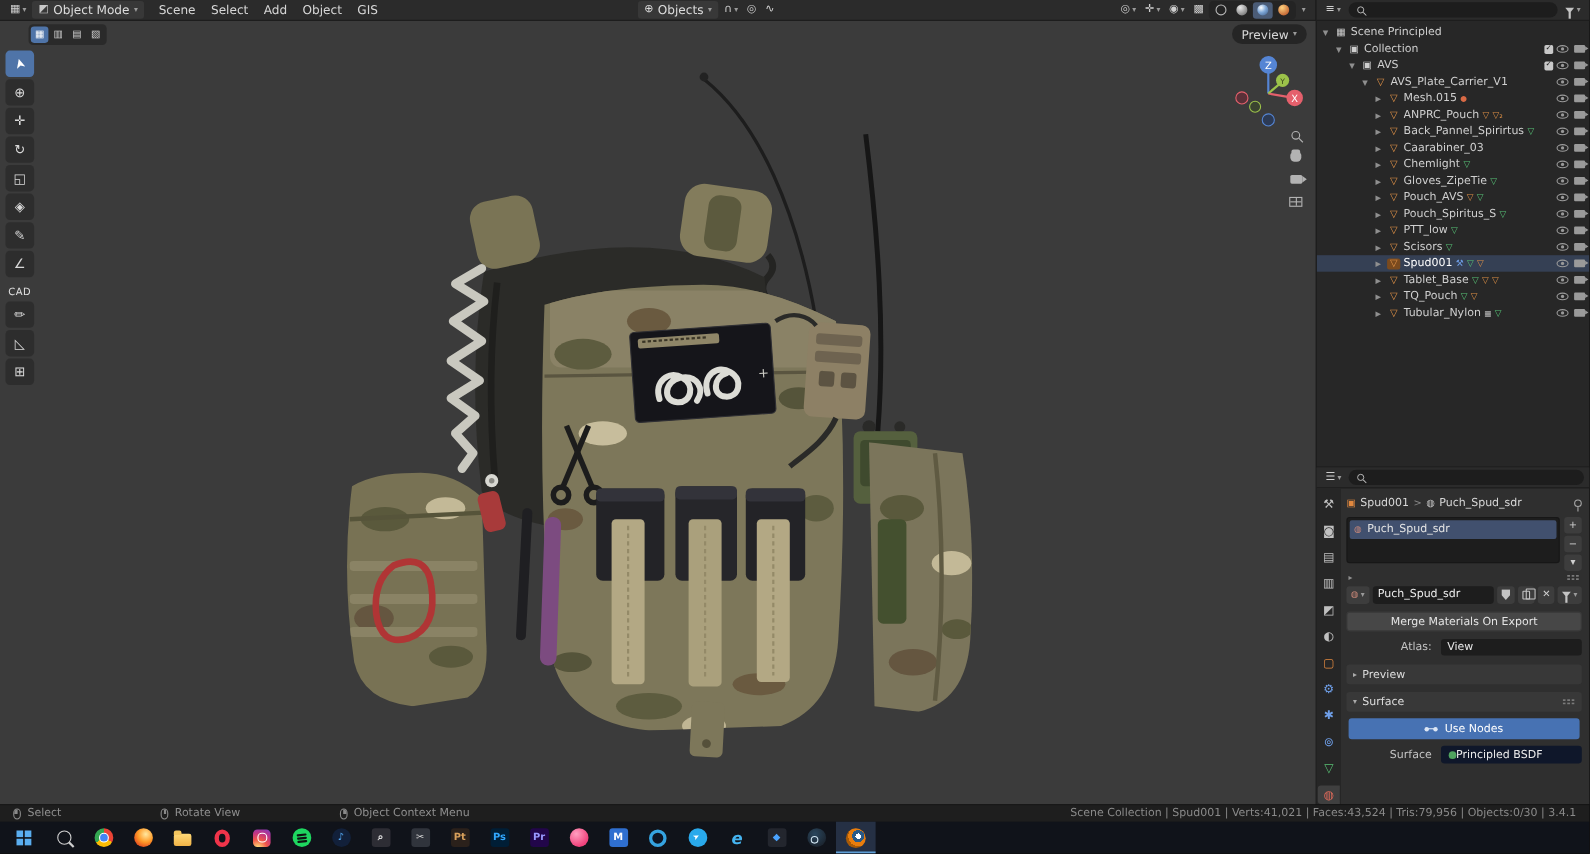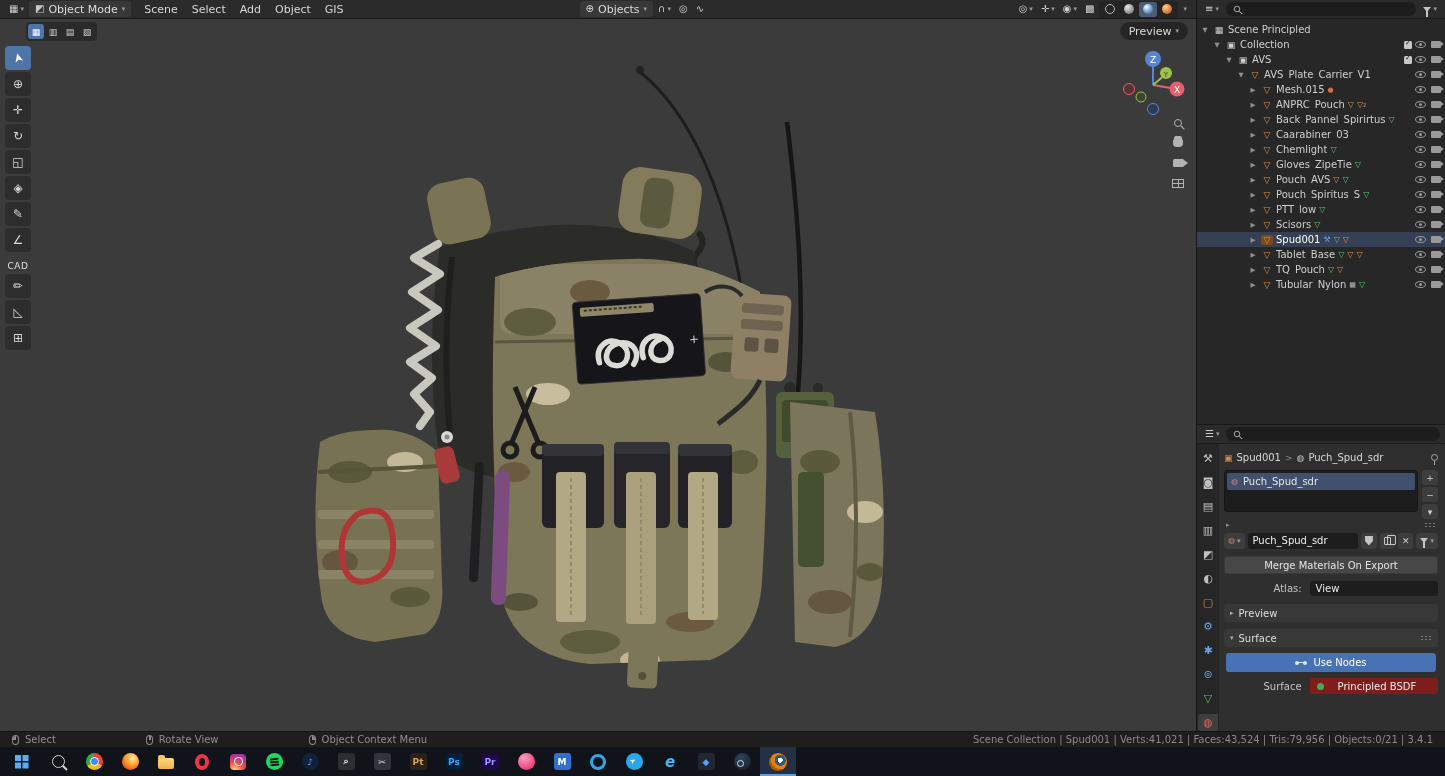--- a/index.html
+++ b/index.html
@@ -118,21 +118,21 @@
 .field-row{height:18px;display:flex;align-items:center;margin-top:5px}
 .f-label{width:40%;text-align:right;padding-right:8px;color:#c4c4c4;font-size:10px}
 .f-input{flex:1;height:15px;background:#1d1d1d;border-radius:3px;display:flex;align-items:center;padding:0 6px;color:#e8e8e8;font-size:10px}
 .panel-hdr{height:18px;background:#383838;border-radius:3px;display:flex;align-items:center;gap:5px;padding:0 6px;color:#dedede;margin-top:7px;font-size:10px}
 .panel-hdr .ar{font-size:7px;color:#aaa}
 .panel-hdr .grip{margin-left:auto}
 .usenodes{height:19px;background:#4772b3;border-radius:3px;display:flex;align-items:center;justify-content:center;gap:6px;color:#fff;margin:6px 2px 0;font-size:10px}
 .i-node{width:12px;height:8px;position:relative;background:linear-gradient(#dce6f5,#dce6f5) center/8px 1.4px no-repeat}
 .i-node::before,.i-node::after{content:"";position:absolute;top:2px;width:4px;height:4px;border-radius:50%;background:#dce6f5}
 .i-node::before{left:0}.i-node::after{right:0}
-.f-drop{flex:1;height:16px;background:#7f1d1d;border-radius:3px;display:flex;align-items:center;gap:14px;padding:0 7px;color:#ececec;font-size:10px}
+.f-drop{flex:1;height:16px;background:#0f172a;border-radius:3px;display:flex;align-items:center;gap:0;padding:0 7px;color:#ececec;font-size:10px}
 .dot-green{width:7px;height:7px;border-radius:50%;background:#4fa35f}
 
 
 .statusbar{height:16px;background:#1e1e1e;border-top:1px solid #141414;display:flex;align-items:center;padding:0 12px;color:#8f8f8f;font-size:10px}
 .hint{display:flex;align-items:center;gap:6px;margin-right:90px}
 .mouse{width:7px;height:10px;border:1px solid #8a8a8a;border-radius:3.5px/4px;position:relative}
 .mouse::before{content:"";position:absolute;top:0;width:2.8px;height:4px;background:#8a8a8a}
 .mouse.left::before{left:0;border-radius:3px 0 0 0}
 .mouse.middle::before{left:2px;width:2px}
 .mouse.right::before{right:0;border-radius:0 3px 0 0}
@@ -793,21 +793,21 @@
         </span>
         <span class="hint" data-name="status-hint">
           <span class="mouse middle" data-name="mouse-middle-icon"></span>
           <span data-name="hint-label">Rotate View</span>
         </span>
         <span class="hint" data-name="status-hint">
           <span class="mouse right" data-name="mouse-right-icon"></span>
           <span data-name="hint-label">Object Context Menu</span>
         </span>
       </span>
-    <span class="sb-info" data-name="scene-stats">Scene Collection | Spud001 | Verts:41,021 | Faces:43,524 | Tris:79,956 | Objects:0/21 | 3.4.1</span>
+    <span class="sb-info" data-name="scene-stats">Scene Collection | Spud001 | Verts:41,021 | Faces:43,524 | Tris:79,956 | Objects:0/30 | 3.4.1</span>
   </footer>
 
   <div class="taskbar" data-name="windows-taskbar">
     <div class="apps" data-name="taskbar-apps">
         <div class="app" data-name="start-button">
           <span class="i-start" data-name="start-icon"></span>
         </div>
         <div class="app" data-name="search-button">
           <span class="i-search" data-name="search-icon"></span>
         </div>

